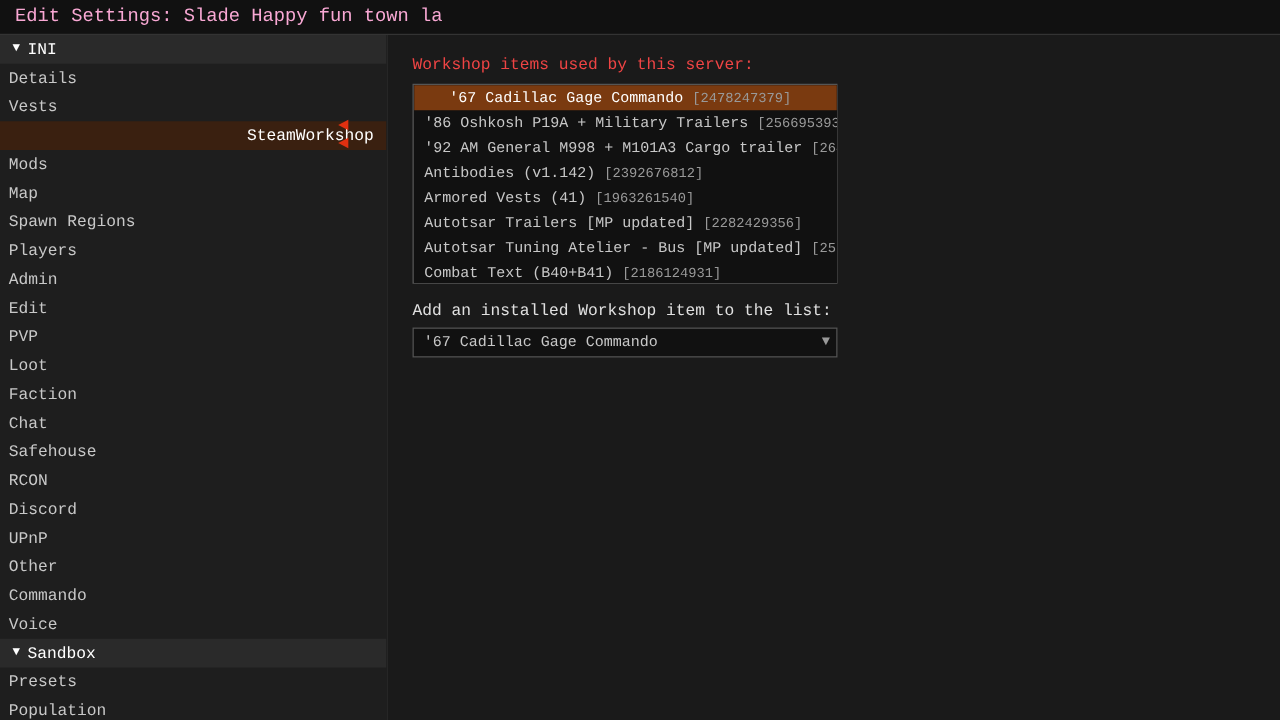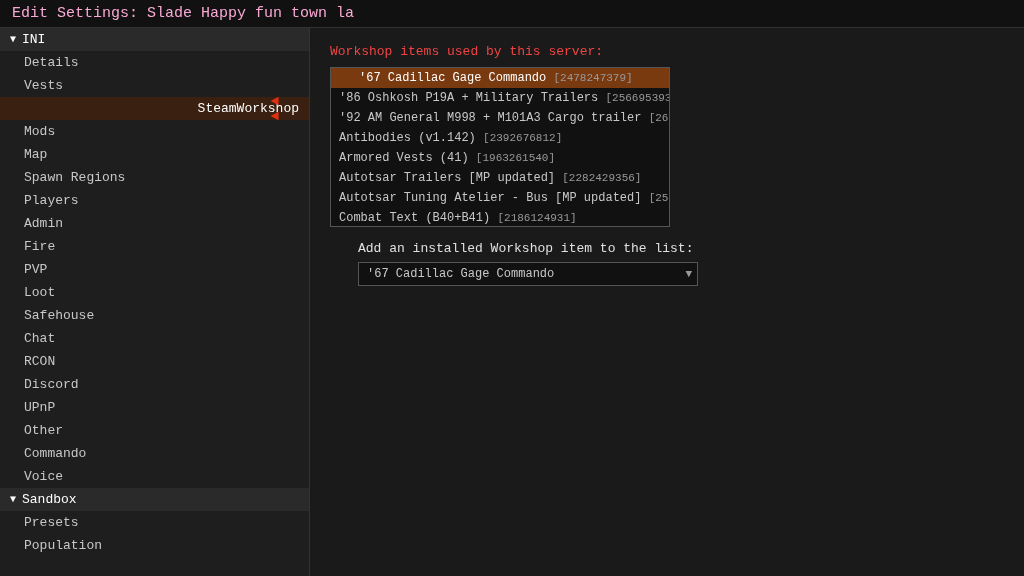--- a/index.html
+++ b/index.html
@@ -60,21 +60,21 @@
       align-items: center;
       gap: 6px;
       cursor: pointer;
     }
 
     .sidebar-section-header .arrow {
       font-size: 10px;
     }
 
     .sidebar-item {
-      padding: 4px 10px 4px 24px;
+      padding: 4px 10px 4px 7px;
       font-size: 13px;
       color: #c8c8c8;
       cursor: pointer;
       white-space: nowrap;
     }
 
     .sidebar-item.active {
       background: #3a2010;
       color: #fff;
       text-align: right;
@@ -123,21 +123,20 @@
     }
 
     .workshop-item .item-id {
       color: #999;
       font-size: 11px;
     }
 
     
     .add-section {
       margin-top: 14px;
-      margin-left: 28px;
     }
 
     .add-section-title {
       color: #e0e0e0;
       font-size: 13px;
       margin-bottom: 6px;
     }
 
     .dropdown-container {
       position: relative;
@@ -215,33 +214,36 @@
       <div class="sidebar-item">
         <span>Spawn Regions</span>
       </div>
       <div class="sidebar-item">
         <span>Players</span>
       </div>
       <div class="sidebar-item">
         <span>Admin</span>
       </div>
       <div class="sidebar-item">
-        <span>Fire</span>
+        <span>Edit</span>
       </div>
       <div class="sidebar-item">
         <span>PVP</span>
       </div>
       <div class="sidebar-item">
         <span>Loot</span>
       </div>
       <div class="sidebar-item">
+        <span>Faction</span>
+      </div>
+      <div class="sidebar-item">
+        <span>Chat</span>
+      </div>
+      <div class="sidebar-item">
         <span>Safehouse</span>
-      </div>
-      <div class="sidebar-item">
-        <span>Chat</span>
       </div>
       <div class="sidebar-item">
         <span>RCON</span>
       </div>
       <div class="sidebar-item">
         <span>Discord</span>
       </div>
       <div class="sidebar-item">
         <span>UPnP</span>
       </div>

